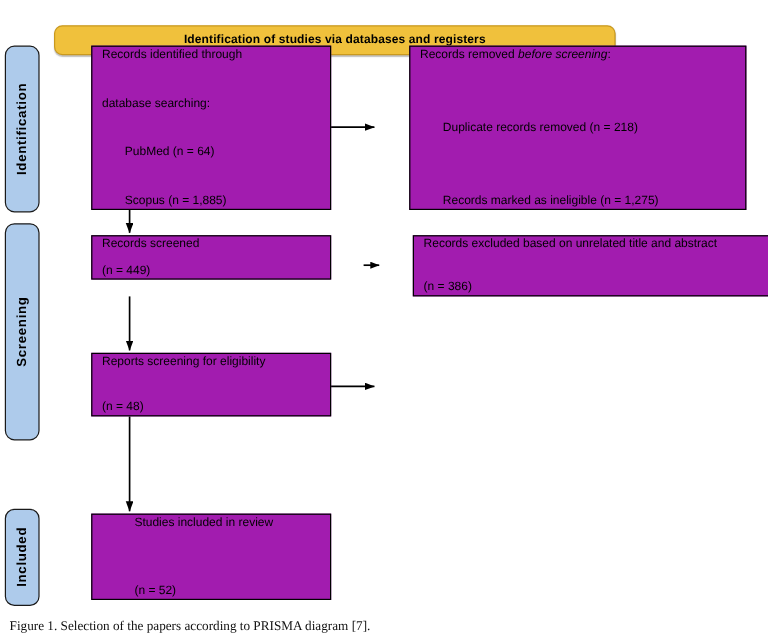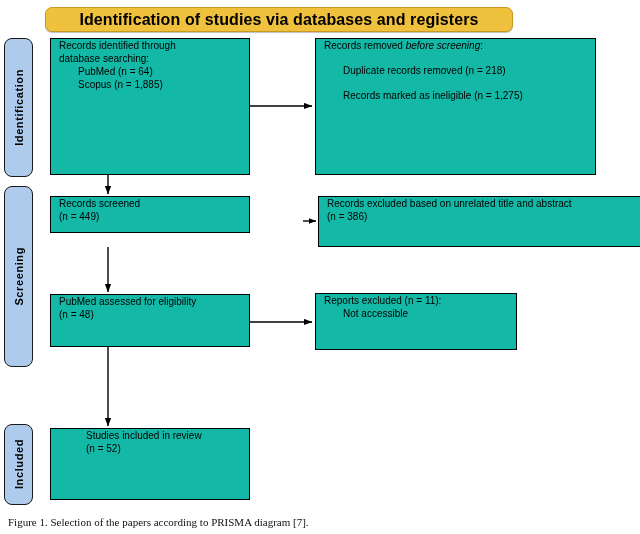--- a/index.html
+++ b/index.html
@@ -7,27 +7,27 @@
   body{
     width:640px;height:534px;position:relative;overflow:hidden;
     font-family:"Liberation Sans","DejaVu Sans",sans-serif;
     color:#000000;
   }
   #stage{position:absolute;left:0;top:0;width:640px;height:534px;}
 
   
   .banner{
     position:absolute;
-    left:45px;top:7px;width:468px;height:25px;
+    left:45px;top:21px;width:468px;height:25px;
     background:#F0C13C;
     border:1.5px solid #C9991F;
     border-radius:7px;
     box-sizing:border-box;
     display:flex;align-items:center;justify-content:center;
-    font-size:16px;font-weight:bold;letter-spacing:.1px;
+    font-size:10px;font-weight:bold;letter-spacing:.1px;
     color:#000;
     box-shadow:0 1px 1px rgba(0,0,0,.25);
   }
 
   
   .stage-label{
     position:absolute;left:4px;width:29px;
     background:#AECBEB;
     border:1.6px solid #1a1a1a;
     border-radius:8px;
@@ -42,27 +42,28 @@
     white-space:nowrap;
     color:#000;
   }
   .sl-identification{top:38px;height:139px;}
   .sl-screening{top:186px;height:181px;}
   .sl-included{top:424px;height:81px;}
 
   
   .box{
     position:absolute;
-    background:#14b8a6;
+    background:#a21caf;
     border:1.8px solid #000000;
     box-sizing:border-box;
-    display:flex;flex-direction:column;justify-content:flex-start;
+    display:flex;flex-direction:column;justify-content:space-between;
     padding:0 8px;
     font-size:10px;
     line-height:13px;
+    margin-left:26px;
   }
   .box .ln{white-space:nowrap;}
   .box .ind{padding-left:19px;}
   .box em{font-style:italic;}
 
   .b-identified{left:50px;top:38px;width:200px;height:137px;}
   .b-removed{left:315px;top:38px;width:281px;height:137px;gap:12px;}
   .b-screened{left:50px;top:196px;width:200px;height:37px;}
   .b-excluded-title{left:318px;top:196px;width:380px;height:51px;}
   .b-eligibility{left:50px;top:294px;width:200px;height:53px;}
@@ -141,28 +142,24 @@
     <div class="ln">Records screened</div>
     <div class="ln">(n = 449)</div>
   </div>
 
   <div class="box b-excluded-title">
     <div class="ln">Records excluded based on unrelated title and abstract</div>
     <div class="ln">(n = 386)</div>
   </div>
 
   <div class="box b-eligibility">
-    <div class="ln">PubMed assessed for eligibility</div>
+    <div class="ln">Reports screening for eligibility</div>
     <div class="ln">(n = 48)</div>
   </div>
 
-  <div class="box b-reports-excluded">
-    <div class="ln">Reports excluded (n = 11):</div>
-    <div class="ln ind">Not accessible</div>
-  </div>
 
   <div class="box b-included">
     <div class="ln">Studies included in review</div>
     <div class="ln">(n = 52)</div>
   </div>
 
   <div class="caption">Figure 1. Selection of the papers according to PRISMA diagram [7].</div>
 
 </div>
 

